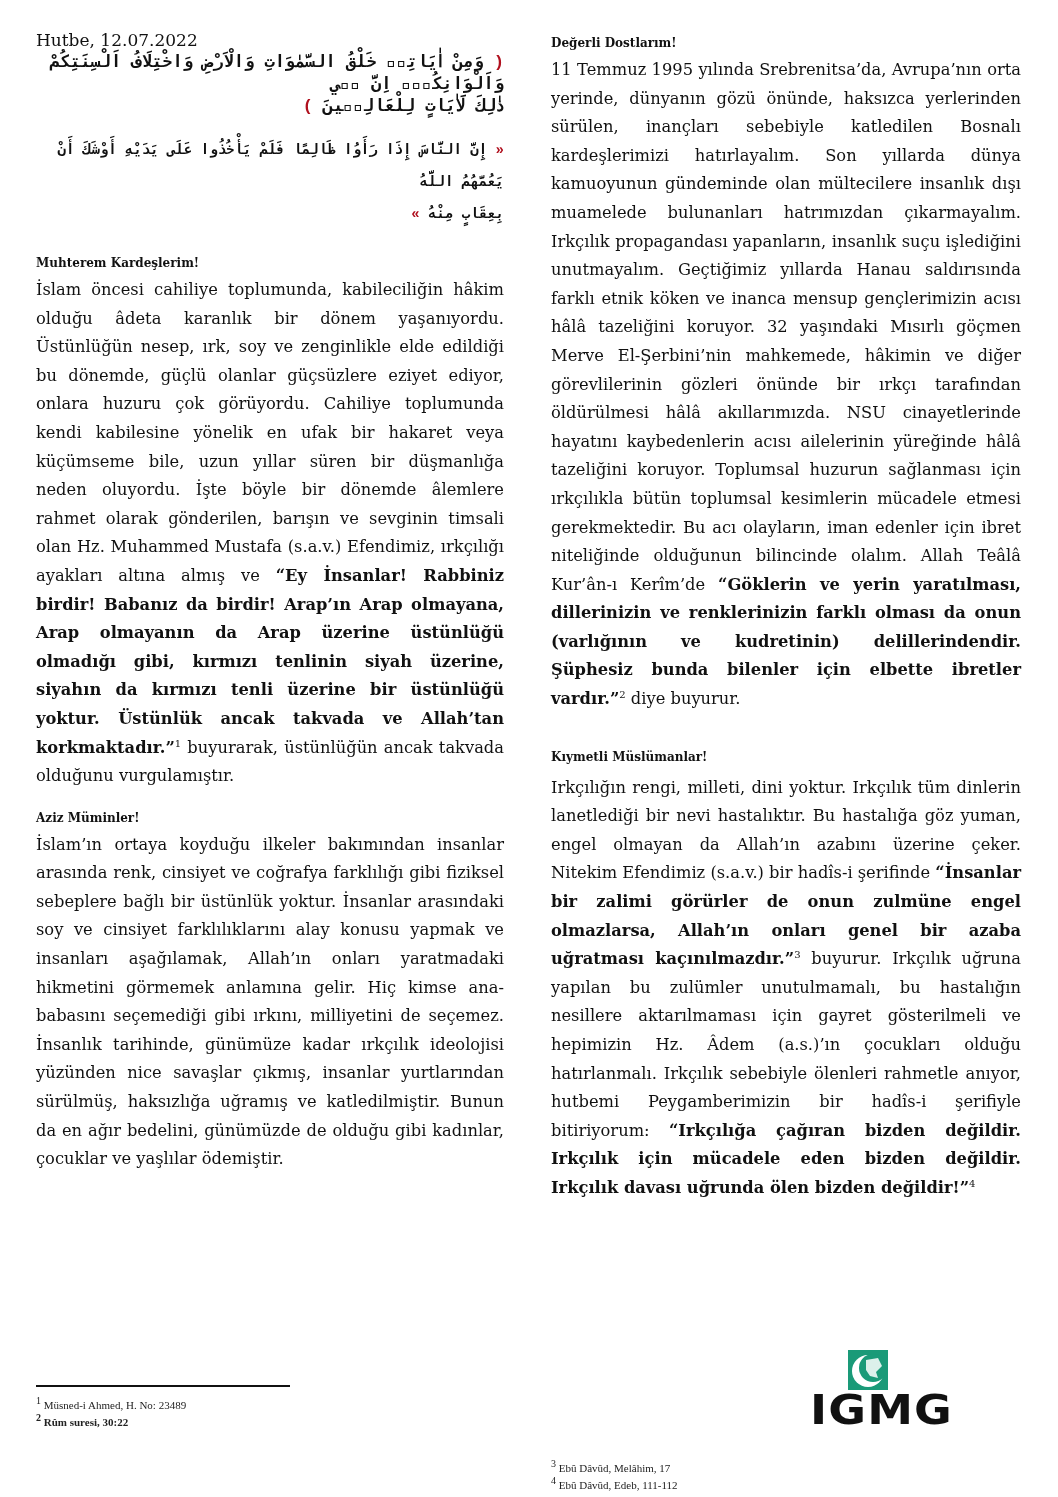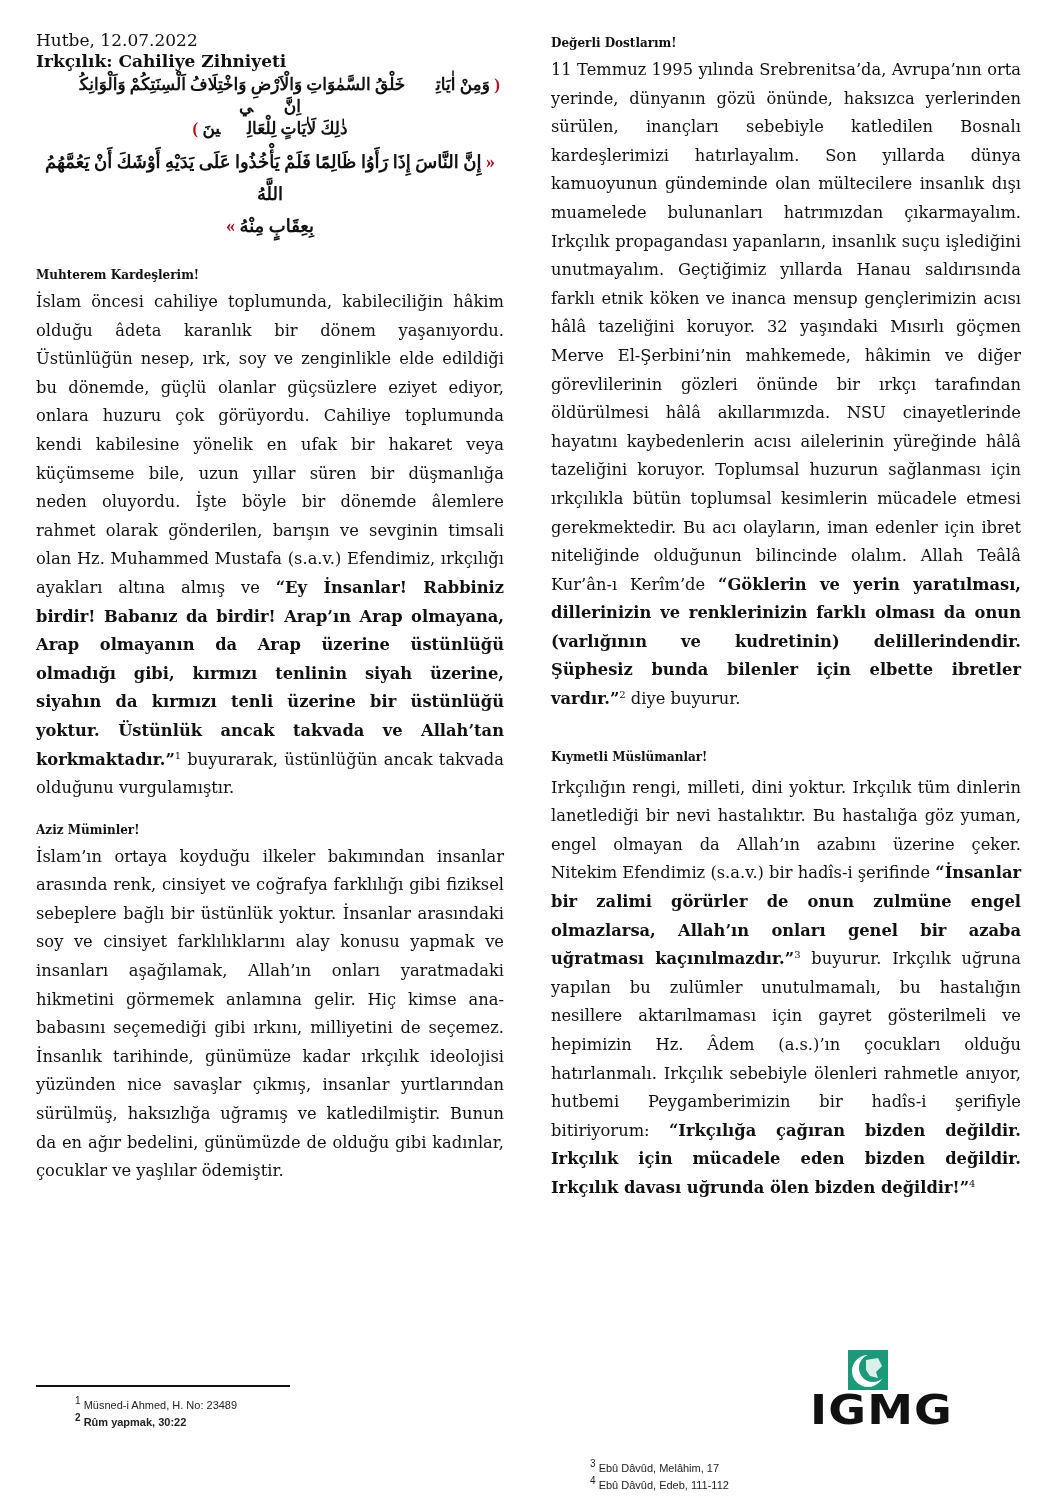--- a/index.html
+++ b/index.html
@@ -3,47 +3,46 @@
 <meta charset="utf-8">
 <style>
   html, body { margin: 0; padding: 0; background: #ffffff; }
   body { width: 1058px; height: 1497px; position: relative; overflow: hidden;
          font-family: "DejaVu Serif", "Liberation Serif", serif; color: #111; }
   .col { position: absolute; top: 30px; }
   .col-left { left: 36px; width: 468px; }
   .col-right { left: 551px; width: 470px; }
   .hdr-date { font-size: 17px; line-height: 20px; }
   .hdr-title { font-size: 17px; font-weight: bold; line-height: 22px; }
-  .arabic { direction: rtl; text-align: center; font-family: Liberation Serif, serif;
+  .arabic { direction: rtl; font-family: Liberation Mono, monospace;
             font-weight: bold; font-size: 17px; line-height: 22px; }
   .arabic .red { color: #b0101e; }
   .arabic-verse { margin-top: 2px; }
   .arabic-qala { font-size: 15px; line-height: 20px; }
-  .arabic-hadith { font-size: 18px; line-height: 32px; margin-top: 6px; }
+  .arabic-hadith { font-size: 14px; line-height: 32px; margin-top: 16px; }
   h2 { font-size: 12px; font-weight: bold; margin: 0; line-height: 26px; }
   p.body { font-size: 16.3px; line-height: 28.6px; text-align: justify; margin: 0; }
   p.body b { font-weight: bold; }
   sup { font-size: 10px; line-height: 0; }
   .sec-gap { height: 14px; }
   .footnotes-left { position: absolute; left: 36px; top: 1385px; width: 254px; }
   .fn-rule { width: 254px; height: 2px; background: #111; margin-bottom: 10px; }
-  .fn { font-family: Liberation Sans, sans-serif; font-size: 11px; line-height: 17px; color: #222; margin-left: 39px; }
+  .fn { font-family: Liberation Serif, serif; font-size: 11px; line-height: 17px; color: #222; }
   .fn.bold { font-weight: bold; }
   .footnotes-right { position: absolute; left: 551px; top: 1460px; }
   .logo { position: absolute; left: 802px; top: 1350px; display: flex; align-items: center; flex-direction: column; }
   .logo-mark { width: 40px; height: 40px; background: #1a9a78; position: relative; overflow: hidden; }
   .logo-text { font-family: "DejaVu Sans", sans-serif; font-weight: 900; font-size: 40px;
                letter-spacing: 1px; color: #111; margin-left: 8px; line-height: 40px; transform: scaleX(1.15); transform-origin: left; }
 </style>
 </head>
 <body>
 
 <div class="col col-left">
   <div class="hdr-date">Hutbe, 12.07.2022</div>
-  <div class="hdr-title">Irkçılık: Cahiliye Zihniyeti</div>
 
   <div class="arabic arabic-verse">
     <span class="red">(</span>
     <span>وَمِنْ اٰيَاتِه۪ خَلْقُ السَّمٰوَاتِ وَالْاَرْضِ وَاخْتِلَافُ اَلْسِنَتِكُمْ وَاَلْوَانِكُمْۜ اِنَّ ف۪ي</span><br>
     <span>ذٰلِكَ لَاٰيَاتٍ لِلْعَالِم۪ينَ</span>
     <span class="red">)</span>
   </div>
   <div class="arabic arabic-hadith">
     <span class="red">«</span>
     <span>إِنَّ النَّاسَ إِذَا رَأَوُا ظَالِمًا فَلَمْ يَأْخُذُوا عَلَى يَدَيْهِ أَوْشَكَ أَنْ يَعُمَّهُمُ اللَّهُ</span><br>
@@ -78,18 +77,18 @@
       <circle cx="25" cy="18" r="14" fill="#1a9a78"></circle>
       <path d="M18 10 L30 8 L34 16 L28 22 L30 28 L22 26 L18 20 Z" fill="#ffffff" opacity="0.85"></path>
     </svg>
   </div>
   <div class="logo-text">IGMG</div>
 </div>
 
 <div class="footnotes-left">
   <div class="fn-rule"></div>
   <div class="fn"><sup>1</sup> <span>Müsned-i Ahmed, H. No: 23489</span></div>
-  <div class="fn bold"><sup>2</sup> <span>Rûm yapmak, 30:22</span></div>
+  <div class="fn bold"><sup>2</sup> <span>Rûm suresi, 30:22</span></div>
 </div>
 <div class="footnotes-right">
   <div class="fn"><sup>3</sup> <span>Ebû Dâvûd, Melâhim, 17</span></div>
   <div class="fn"><sup>4</sup> <span>Ebû Dâvûd, Edeb, 111-112</span></div>
 </div>
 
 </body></html>

